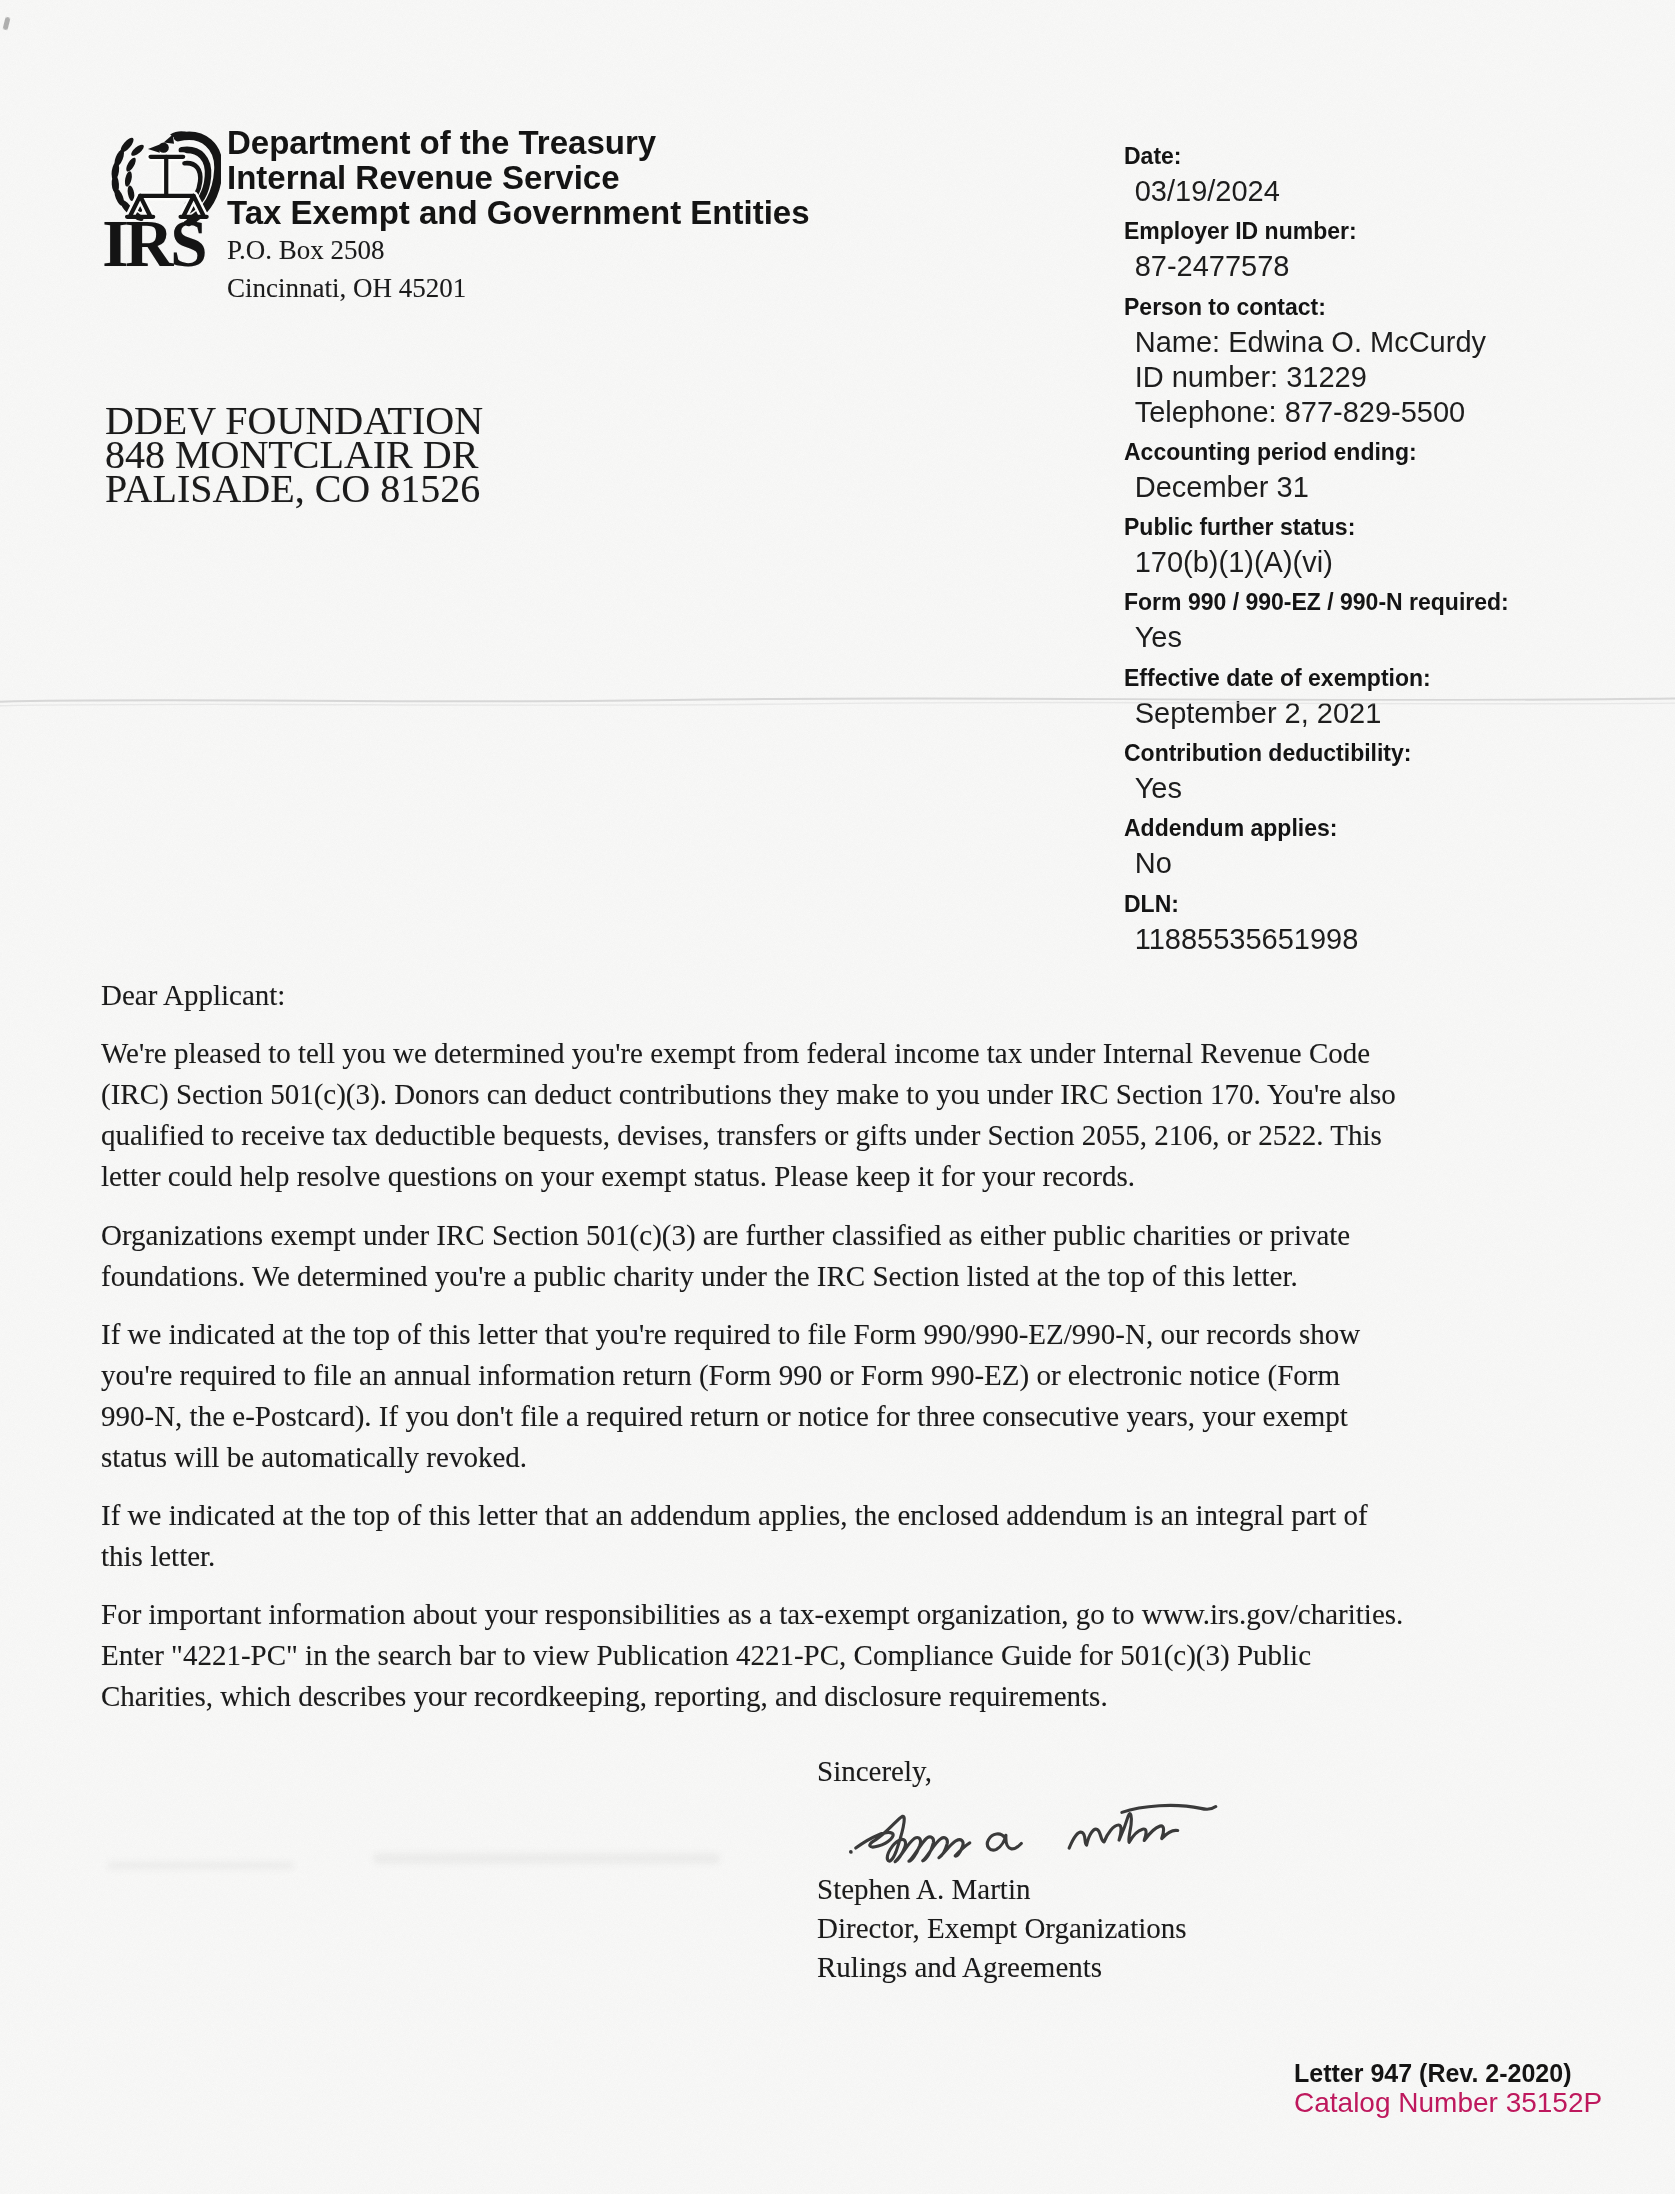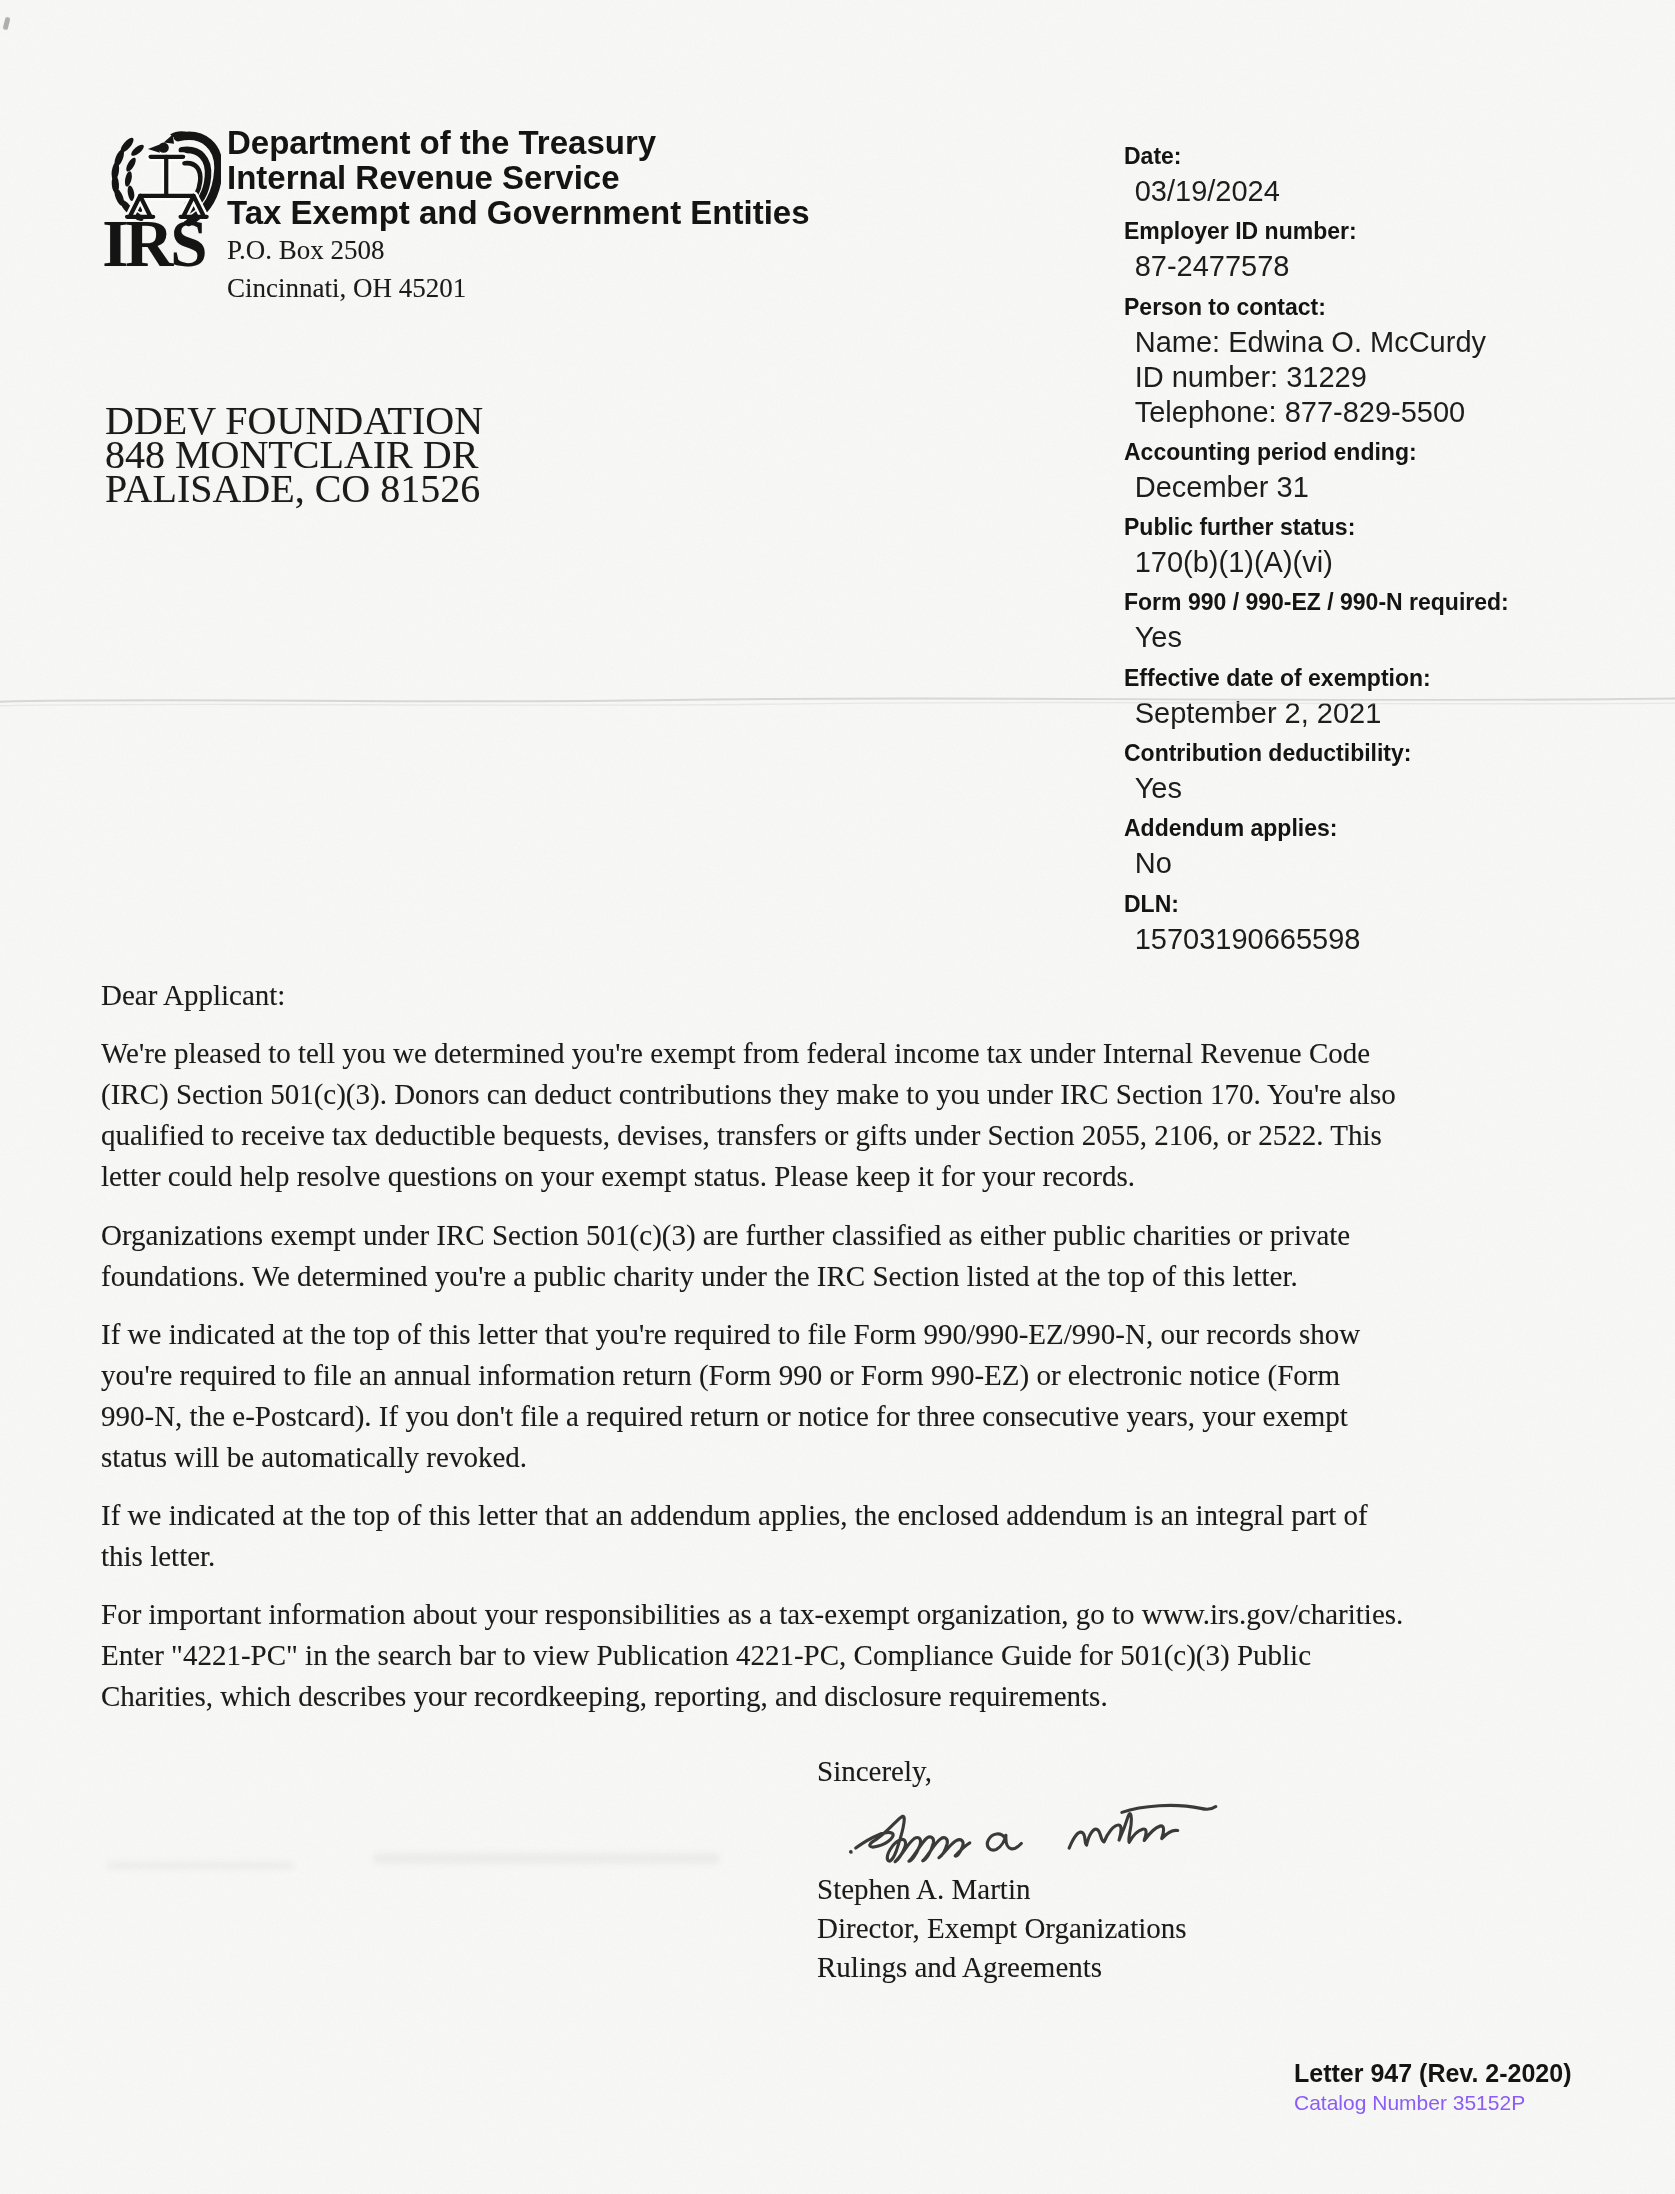--- a/index.html
+++ b/index.html
@@ -44,21 +44,21 @@
   .para{margin:0 0 17.3px 0;white-space:pre-line;}
 
   
   .closing{position:absolute;left:817px;top:1751px;font-size:29px;line-height:41px;}
   .signature{display:block;margin:6.7px 0 2.7px 28px;}
   .signer-line{font-size:29px;line-height:39px;}
 
   
   .footer{position:absolute;left:1294px;top:2058px;font-family:"Liberation Sans", sans-serif;}
   .letter-id{font-weight:bold;font-size:25px;line-height:31px;color:#141414;}
-  .catalog{font-size:21px;line-height:27px;color:#8b5cf6;}
+  .catalog{font-size:28px;line-height:27px;color:#be185d;}
 
   
   .crease{position:absolute;left:0;top:686px;width:1675px;height:29px;pointer-events:none;}
   .smudge{position:absolute;background:rgba(40,40,40,.05);filter:blur(3.3px);border-radius:5.3px;pointer-events:none;}
   .smudge-a{left:373px;top:1853px;width:347px;height:10.7px;}
   .smudge-b{left:107px;top:1862px;width:187px;height:6.7px;}
   .smudge-c{left:4px;top:17.3px;width:5.3px;height:13.3px;background:rgba(40,40,40,.35);filter:blur(0.7px);transform:rotate(14deg);}
 </style>
 </head>
 <body>
@@ -166,21 +166,21 @@
     <div class="info-item">
       <div class="info-label">Contribution deductibility:</div>
       <div class="info-value">Yes</div>
     </div>
     <div class="info-item">
       <div class="info-label">Addendum applies:</div>
       <div class="info-value">No</div>
     </div>
     <div class="info-item">
       <div class="info-label">DLN:</div>
-      <div class="info-value">15703190665598</div>
+      <div class="info-value">11885535651998</div>
     </div>
   </div>
 
   <svg class="crease" xmlns="http://www.w3.org/2000/svg" viewBox="0 0 2512 44" preserveAspectRatio="none">
     <path d="M0,24 C260,17 640,28 1040,21 C1460,14 1920,26 2512,19" fill="none" stroke="#cccccc" stroke-width="3" opacity="0.75"></path>
     <path d="M0,30 C320,24 760,33 1200,27 C1640,21 2080,30 2512,26" fill="none" stroke="#dddddd" stroke-width="2" opacity="0.6"></path>
   </svg>
 
   <div class="letter-body ink">
     <div class="salutation">Dear Applicant:</div>

